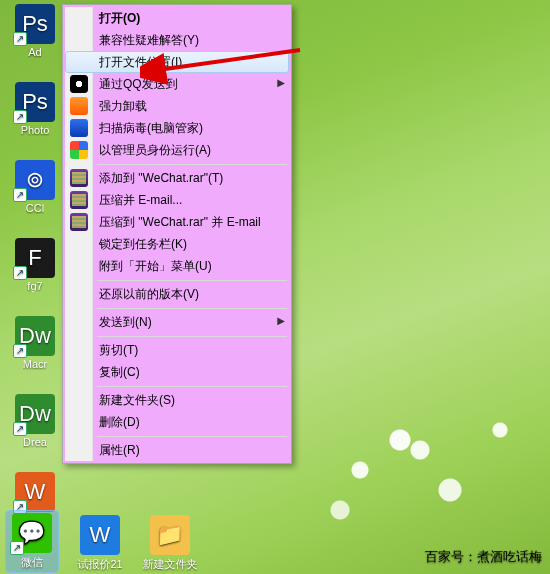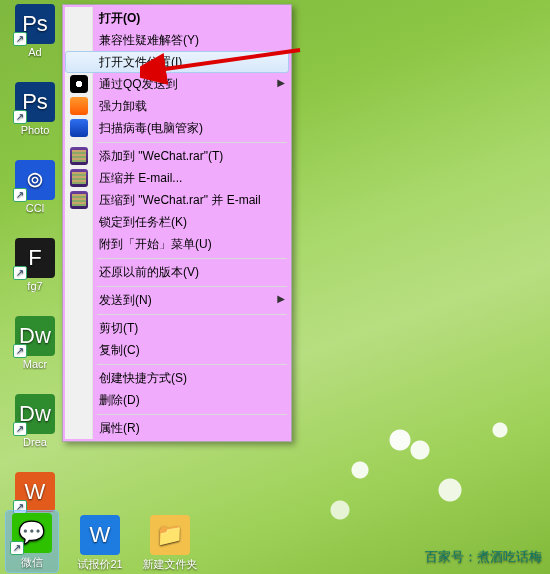--- a/index.html
+++ b/index.html
@@ -25,21 +25,21 @@
   .desktop { position: absolute; left: 9px; top: 4px; width: 52px; display: flex; flex-direction: column; gap: 24px; }
   .dicon { width: 52px; display: flex; flex-direction: column; align-items: center; gap: 2px; color: #fff; font-size: 11px; text-shadow: 0 1px 2px rgba(0,0,0,.7); }
   .dicon .tile { width: 40px; height: 40px; border-radius: 4px; display: flex; align-items: center; justify-content: center; font-size: 22px; color: #fff; position: relative; }
   .dicon .shortcut { position: absolute; bottom: -2px; left: -2px; width: 14px; height: 14px; background: #fff; border: 1px solid #3a6; border-radius: 2px; color: #246; font-size: 10px; line-height: 12px; text-align: center; }
   .dicon span.lbl { max-width: 56px; white-space: nowrap; overflow: hidden; }
   .sel { background: rgba(90,160,255,.45); outline: 1px solid rgba(120,190,255,.8); border-radius: 3px; padding: 2px 0; }
   
   .desktop-bottom { position: absolute; left: 6px; bottom: 2px; display: flex; gap: 14px; }
   .desktop-bottom .dicon { width: 56px; }
   
-  .watermark { position: absolute; right: 8px; bottom: 8px; color: #0f766e; font-size: 13px; text-shadow: 0 1px 2px rgba(0,0,0,.6); }
+  .watermark { position: absolute; right: 8px; bottom: 8px; color: #000000; font-size: 13px; text-shadow: 0 1px 2px rgba(0,0,0,.6); }
   
   .ctxmenu {
     position: absolute; left: 62px; top: 4px; width: 230px;
     background: #f0abfc;
     border: 1px solid #a7a7a7;
     box-shadow: 3px 3px 6px rgba(0,0,0,.35);
     padding: 2px;
   }
   .ctxmenu .rail { position: absolute; left: 2px; top: 2px; bottom: 2px; width: 28px; background: #f0f0f0; border-right: 1px solid #e3e3e3; }
   .mi { position: relative; height: 22px; display: flex; align-items: center; padding-left: 34px; padding-right: 18px; color: #000; white-space: nowrap; cursor: default; }
@@ -124,20 +124,26 @@
         <span style="display:inline-block;width:18px;height:18px;border-radius:3px;background:linear-gradient(#ff9a2e,#ff5a00)"></span>
       </span>
       <span>强力卸载</span>
     </div>
     <div class="mi">
       <span class="ico">
         <span style="display:inline-block;width:18px;height:18px;border-radius:3px;background:linear-gradient(#2e6ff0,#0b3bb0)"></span>
       </span>
       <span>扫描病毒(电脑管家)</span>
     </div>
+    <div class="mi">
+      <span class="ico">
+        <span style="display:inline-block;width:18px;height:18px;border-radius:3px;background:conic-gradient(#2e6ff0 0 25%,#ffc107 0 50%,#2ecc40 0 75%,#ff4136 0)"></span>
+      </span>
+      <span>以管理员身份运行(A)</span>
+    </div>
     <div class="sep"></div>
     <div class="mi">
       <span class="ico">
         <span style="display:inline-block;width:18px;height:18px;border-radius:3px;background:linear-gradient(#6b3fa0,#3a1d63);position:relative">
           <span style="position:absolute;inset:3px 2px 3px 2px;background:repeating-linear-gradient(#c9a56b 0 2px,#8a6 2px 4px)"></span>
         </span>
       </span>
       <span>添加到 "WeChat.rar"(T)</span>
     </div>
     <div class="mi">
@@ -173,21 +179,21 @@
     </div>
     <div class="sep"></div>
     <div class="mi">
       <span>剪切(T)</span>
     </div>
     <div class="mi">
       <span>复制(C)</span>
     </div>
     <div class="sep"></div>
     <div class="mi">
-      <span>创建快捷方式(S)</span>
+      <span>新建文件夹(S)</span>
     </div>
     <div class="mi">
       <span>删除(D)</span>
     </div>
     <div class="sep"></div>
     <div class="mi">
       <span>属性(R)</span>
     </div>
   </div>
 

